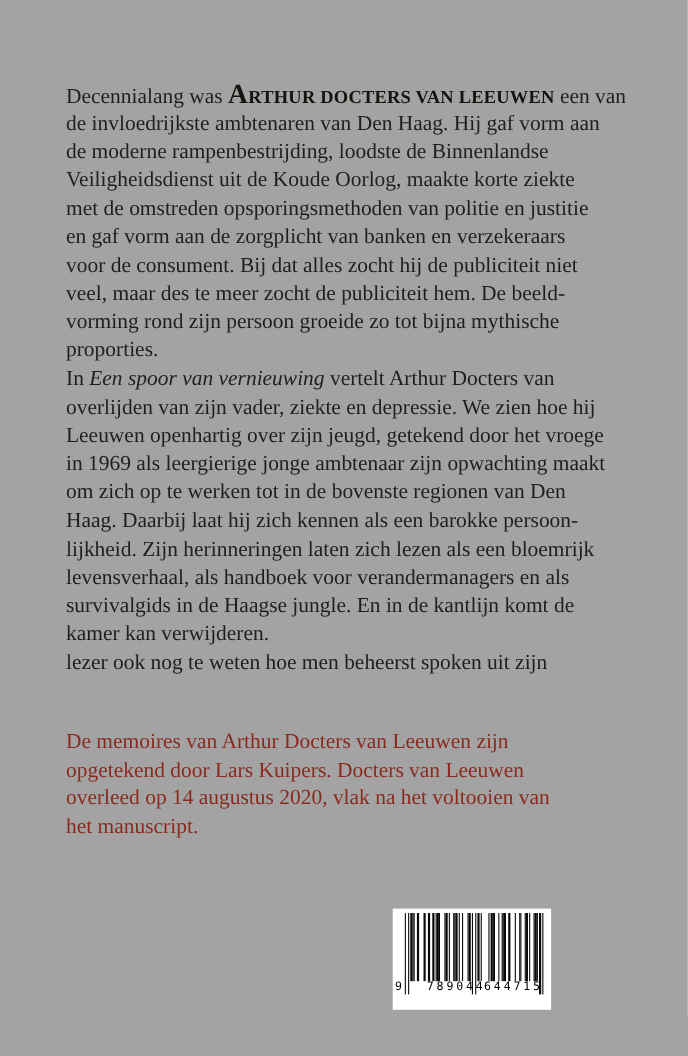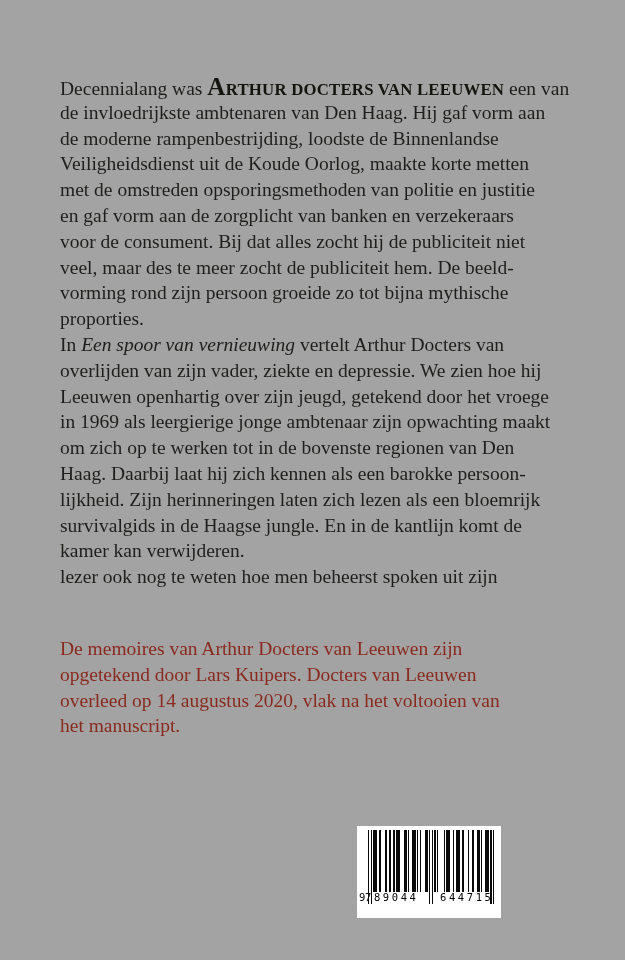--- a/index.html
+++ b/index.html
@@ -36,48 +36,49 @@
   .bars{position:absolute;left:11px;top:4px;display:flex;align-items:flex-start;}
   .module{width:1.33px;height:62px;}
   .module.on{background:#0a0a0a;}
   .module.tall{height:74px;}
   .bc-digit{
     position:absolute;top:65px;
     font-family:"DejaVu Sans Mono",monospace;
     font-size:10.5px;color:#000;letter-spacing:2.6px;
   }
   .bc-d9{left:2px;letter-spacing:0;}
-  .bc-g1{left:8px;}
+  .bc-g1{left:31px;}
   .bc-g2{left:83px;}
 </style>
 </head>
 <body>
 
 <div class="cover">
 
   <div class="text-block">
 
     <div class="line"><span>Decennialang was </span><span class="author-smallcaps"><span class="name-initial">A</span><span class="name-rest">RTHUR DOCTERS VAN LEEUWEN</span></span><span> een van</span></div>
     <div class="line">de invloedrijkste ambtenaren van Den Haag. Hij gaf vorm aan</div>
     <div class="line">de moderne rampenbestrijding, loodste de Binnenlandse</div>
-    <div class="line">Veiligheidsdienst uit de Koude Oorlog, maakte korte metten</div>
+    <div class="line">Veiligheidsdienst uit de Koude Oorlog, maakte korte ziekte</div>
     <div class="line">met de omstreden opsporingsmethoden van politie en justitie</div>
     <div class="line">en gaf vorm aan de zorgplicht van banken en verzekeraars</div>
     <div class="line">voor de consument. Bij dat alles zocht hij de publiciteit niet</div>
     <div class="line">veel, maar des te meer zocht de publiciteit hem. De beeld-</div>
     <div class="line">vorming rond zijn persoon groeide zo tot bijna mythische</div>
     <div class="line">proporties.</div>
 
     <div class="line"><span>In </span><em class="book-title-italic">Een spoor van vernieuwing</em><span> vertelt Arthur Docters van</span></div>
     <div class="line">overlijden van zijn vader, ziekte en depressie. We zien hoe hij</div>
     <div class="line">Leeuwen openhartig over zijn jeugd, getekend door het vroege</div>
     <div class="line">in 1969 als leergierige jonge ambtenaar zijn opwachting maakt</div>
     <div class="line">om zich op te werken tot in de bovenste regionen van Den</div>
     <div class="line">Haag. Daarbij laat hij zich kennen als een barokke persoon-</div>
     <div class="line">lijkheid. Zijn herinneringen laten zich lezen als een bloemrijk</div>
+    <div class="line">levensverhaal, als handboek voor verandermanagers en als</div>
     <div class="line">survivalgids in de Haagse jungle. En in de kantlijn komt de</div>
     <div class="line">kamer kan verwijderen.</div>
     <div class="line">lezer ook nog te weten hoe men beheerst spoken uit zijn</div>
 
     <div class="colophon">
       <div class="line">De memoires van Arthur Docters van Leeuwen zijn</div>
       <div class="line">opgetekend door Lars Kuipers. Docters van Leeuwen</div>
       <div class="line">overleed op 14 augustus 2020, vlak na het voltooien van</div>
       <div class="line">het manuscript.</div>
     </div>

